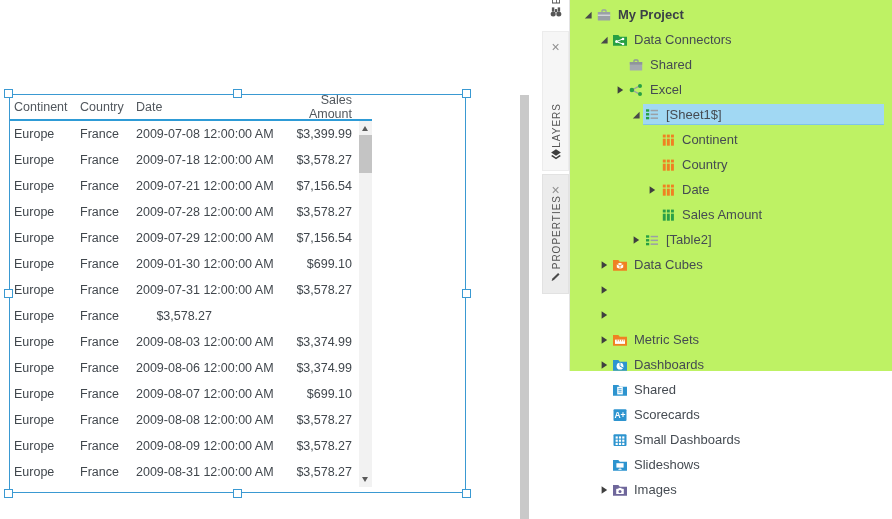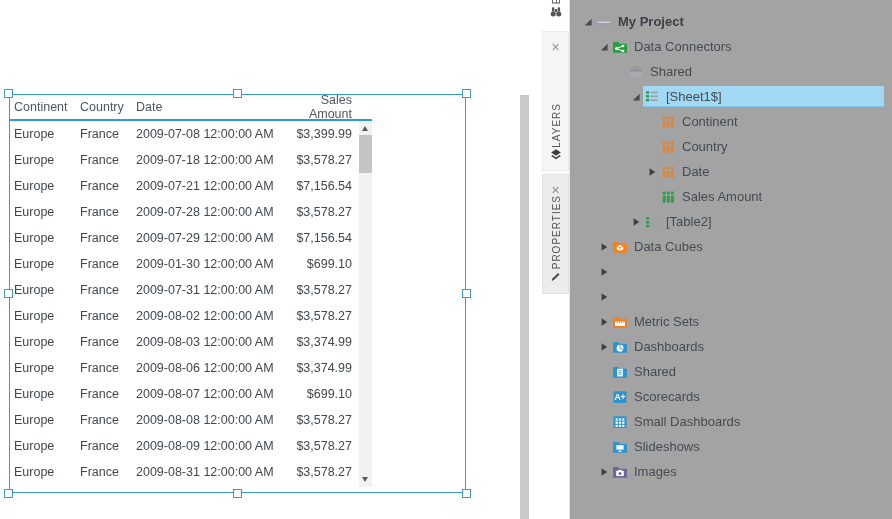--- a/index.html
+++ b/index.html
@@ -35,22 +35,22 @@
   .vtab .closex{position:absolute;top:9px;left:50%;transform:translateX(-50%);
                 font-size:14px;line-height:12px;color:#909090;cursor:pointer;}
   .vlabel{position:absolute;left:50%;transform:translateX(-50%) ;writing-mode:vertical-rl;}
   .vlabel span{display:inline-block;transform:rotate(180deg);font-size:10px;letter-spacing:1px;color:#555;}
   .vicon{position:absolute;left:50%;transform:translateX(-50%);}
   .tab-explore{top:-148px;height:176px;background:#ffffff;}
   .tab-layers{top:31px;height:140px;background:#f6f6f6;border:1px solid #ececec;}
   .tab-properties{top:174px;height:120px;background:#ececec;border:1px solid #e2e2e2;}
 
   
-  .tree-panel{position:absolute;left:569px;top:0;width:323px;height:519px;background:#a3a3a3;
-              border-left:1px solid #e3e3e3;box-sizing:border-box;padding-top:9px;font-size:13px;color:#454b52;}
+  .tree-panel{position:absolute;left:569px;top:0;width:323px;height:371px;background:#bef264;
+              border-left:1px solid #e3e3e3;box-sizing:border-box;padding-top:2px;font-size:13px;color:#454b52;}
   .tree-row{display:flex;align-items:center;height:25px;cursor:default;}
   .t-indent{flex:none;}
   .t-arrow{flex:none;width:15px;height:15px;display:flex;align-items:center;justify-content:center;}
   .row-inner{flex:1;display:flex;align-items:center;height:21px;margin-right:8px;min-width:0;}
   .row-inner.selected{background:#a1d8f3;border-bottom:1px solid #7fc4e8;box-sizing:border-box;}
   .t-icon{flex:none;width:17px;height:16px;display:flex;align-items:center;justify-content:center;margin-right:6px;}
   .t-label{white-space:nowrap;overflow:hidden;}
   .t-label.bold{font-weight:bold;color:#3b4147;}
 </style>
 </head>
@@ -105,21 +105,20 @@
           </div>
           <div class="tr">
             <span class="c0">Europe</span>
             <span class="c1">France</span>
             <span class="c2">2009-07-31 12:00:00 AM</span>
             <span class="c3">$3,578.27</span>
           </div>
           <div class="tr">
             <span class="c0">Europe</span>
             <span class="c1">France</span>
-            <span class="c2">2009-08-02 12:00:00 AM</span>
             <span class="c3">$3,578.27</span>
           </div>
           <div class="tr">
             <span class="c0">Europe</span>
             <span class="c1">France</span>
             <span class="c2">2009-08-03 12:00:00 AM</span>
             <span class="c3">$3,374.99</span>
           </div>
           <div class="tr">
             <span class="c0">Europe</span>
@@ -260,20 +259,39 @@
         <span class="t-arrow"></span>
         <span class="row-inner">
           <span class="t-icon">
             <svg width="16" height="16" viewBox="0 0 16 16">
       <path d="M6,5 V3.9 a0.9,0.9 0 0 1 .9,-.9 h2.2 a0.9,0.9 0 0 1 .9,.9 V5" fill="none" stroke="#8f959b" stroke-width="1.3"></path>
       <rect x="1.8" y="5" width="12.4" height="8.6" rx="0.6" fill="#a4aab0"></rect>
       <rect x="1.8" y="5" width="12.4" height="2.6" fill="#8f959b"></rect>
             </svg>
           </span>
           <span class="t-label">Shared</span>
+        </span>
+      </div>
+      <div class="tree-row">
+        <span class="t-indent" style="width: 42px;"></span>
+        <span class="t-arrow">
+          <svg width="10" height="10" viewBox="0 0 10 10">
+            <path d="M2.6,1.2 L8.2,5 L2.6,8.8 Z" fill="#3f3f3f"></path>
+          </svg>
+        </span>
+        <span class="row-inner">
+          <span class="t-icon">
+            <svg width="16" height="16" viewBox="0 0 16 16">
+      <path d="M5.4,7.2 L10.6,4.4 M5.4,8.8 L10.6,11.6" stroke="#9aa0a6" stroke-width="1.3"></path>
+      <circle cx="3.9" cy="8" r="2.3" fill="#27a043"></circle>
+              <circle cx="12" cy="3.9" r="2" fill="#27a043"></circle>
+      <circle cx="12" cy="12.1" r="2" fill="#27a043"></circle>
+            </svg>
+          </span>
+          <span class="t-label">Excel</span>
         </span>
       </div>
       <div class="tree-row">
         <span class="t-indent" style="width: 58px;"></span>
         <span class="t-arrow">
           <svg width="10" height="10" viewBox="0 0 10 10">
             <path d="M8.6,1.8 V8.6 H1.8 Z" fill="#4a4a4a"></path>
           </svg>
         </span>
         <span class="row-inner selected">

